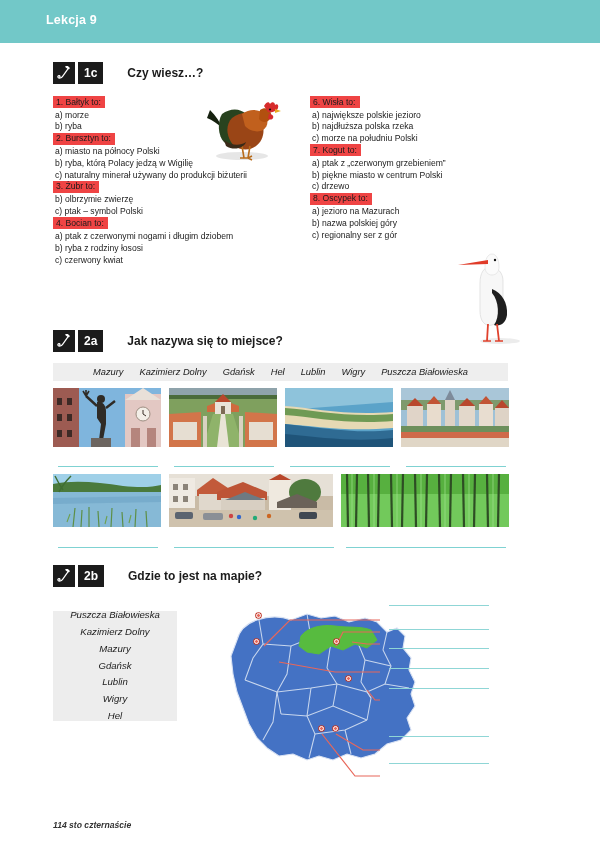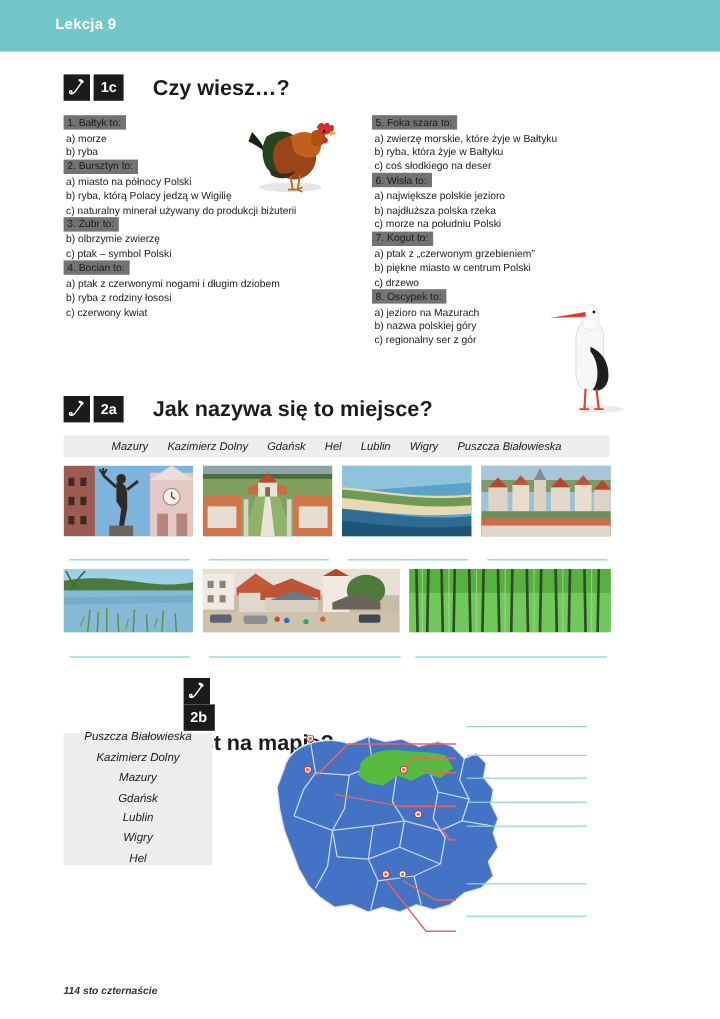--- a/index.html
+++ b/index.html
@@ -26,28 +26,28 @@
   .exhead { position: absolute; display: flex; align-items: center; }
   .badge-pen, .badge-num {
     background: #1b1b1b; color: #ffffff;
     display: inline-flex; align-items: center; justify-content: center;
   }
   .badge-pen { width: 22px; height: 22px; margin-right: 3px; }
   .badge-num { height: 22px; padding: 0 6px; font-size: 12px; font-weight: bold; }
   .pen-svg { display:block; }
   .ex-title {
     margin-left: 24px;
-    font-size: 18px; font-weight: bold; color: #1b1b1b;
+    font-size: 12px; font-weight: bold; color: #1b1b1b;
     white-space: nowrap;
   }
 
   
   .quiz-col { position: absolute; font-size: 8.6px; color: #1b1b1b; line-height: 1.0; }
   .q-head {
-    display: inline-block; background: #737373; color: #1b1b1b;
+    display: inline-block; background: #ef4444; color: #1b1b1b;
     padding: 1.6px 4px 1.8px 3px; margin-bottom: 1px;
     font-size: 8.6px; white-space: nowrap;
   }
   .q-opt { padding: 1.6px 0 1.6px 2px; white-space: nowrap; font-size: 8.6px; }
   .q-block { margin-bottom: 0px; }
 
   
   .wordbar {
     position: absolute; background: #eeeeee;
     display: flex; align-items: center; justify-content: center;
@@ -120,21 +120,20 @@
   </div>
 
   <div class="quiz-col" id="quizLeft" style="left:53px; top:96px; width:250px;">
       <div class="q-block"><div class="q-head">1. Bałtyk to:</div><div class="q-opt">a) morze</div><div class="q-opt">b) ryba</div></div>
       <div class="q-block"><div class="q-head">2. Bursztyn to:</div><div class="q-opt">a) miasto na północy Polski</div><div class="q-opt">b) ryba, którą Polacy jedzą w Wigilię</div><div class="q-opt">c) naturalny minerał używany do produkcji biżuterii</div></div>
       <div class="q-block"><div class="q-head">3. Żubr to:</div><div class="q-opt">b) olbrzymie zwierzę</div><div class="q-opt">c) ptak – symbol Polski</div></div>
       <div class="q-block"><div class="q-head">4. Bocian to:</div><div class="q-opt">a) ptak z czerwonymi nogami i długim dziobem</div><div class="q-opt">b) ryba z rodziny łososi</div><div class="q-opt">c) czerwony kwiat</div></div>
     </div>
 
   <div class="quiz-col" id="quizRight" style="left:310px; top:96px; width:250px;">
-      <div class="q-block"><div class="q-head">5. Foka szara to:</div><div class="q-opt">a) zwierzę morskie, które żyje w Bałtyku</div><div class="q-opt">b) ryba, która żyje w Bałtyku</div><div class="q-opt">c) coś słodkiego na deser</div></div>
       <div class="q-block"><div class="q-head">6. Wisła to:</div><div class="q-opt">a) największe polskie jezioro</div><div class="q-opt">b) najdłuższa polska rzeka</div><div class="q-opt">c) morze na południu Polski</div></div>
       <div class="q-block"><div class="q-head">7. Kogut to:</div><div class="q-opt">a) ptak z „czerwonym grzebieniem”</div><div class="q-opt">b) piękne miasto w centrum Polski</div><div class="q-opt">c) drzewo</div></div>
       <div class="q-block"><div class="q-head">8. Oscypek to:</div><div class="q-opt">a) jezioro na Mazurach</div><div class="q-opt">b) nazwa polskiej góry</div><div class="q-opt">c) regionalny ser z gór</div></div>
     </div>
 
   <div class="photo" style="left:452px; top:245px; width:90px; height:100px; background:#ffffff;">
     <svg width="90" height="100" viewBox="0 0 90 100">
       <ellipse cx="48" cy="96" rx="20" ry="3" fill="#ececec"></ellipse>
       <path d="M38 22 C46 22 51 28 51 36 L51 58 C51 70 46 78 40 80 C33 82 28 76 28 66 L28 38 C28 28 32 22 38 22 Z" fill="#f7f7f7" stroke="#d8d8d8" stroke-width="0.7"></path>
       <path d="M40 44 C50 48 56 58 55 70 C54 78 48 82 42 80 C48 72 47 56 40 48 Z" fill="#1f1f1f"></path>
@@ -324,21 +323,21 @@
           <path d="M128 0 L128 53"></path>
           <path d="M152 0 L152 53"></path>
       </g>
     </svg>
   </div>
 
   <div class="ansline" style="left:58px; top:547px; width:100px;"></div>
   <div class="ansline" style="left:174px; top:547px; width:160px;"></div>
   <div class="ansline" style="left:346px; top:547px; width:160px;"></div>
 
-  <div class="exhead" style="left:53px; top:565px;flex-direction:column;">
+  <div class="exhead" style="left:53px; top:565px;">
     <span class="badge-pen">
       <svg class="pen-svg" width="14" height="15" viewBox="0 0 14 15">
         <path d="M9.6 0.6 L11.5 2.1 L5.6 10.3 C4.2 12.2 2.1 12.6 1.2 11.6 C0.5 10.8 1.0 9.6 2.2 9.7 C3.0 9.8 3.2 10.6 2.7 11.0" fill="none" stroke="#ffffff" stroke-width="1.2" stroke-linecap="round"></path>
         <path d="M9.6 0.6 L11.5 2.1" stroke="#ffffff" stroke-width="2.4" stroke-linecap="round"></path>
       </svg>
     </span>
     <span class="badge-num">2b</span>
     <span class="ex-title">Gdzie to jest na mapie?</span>
   </div>
 

